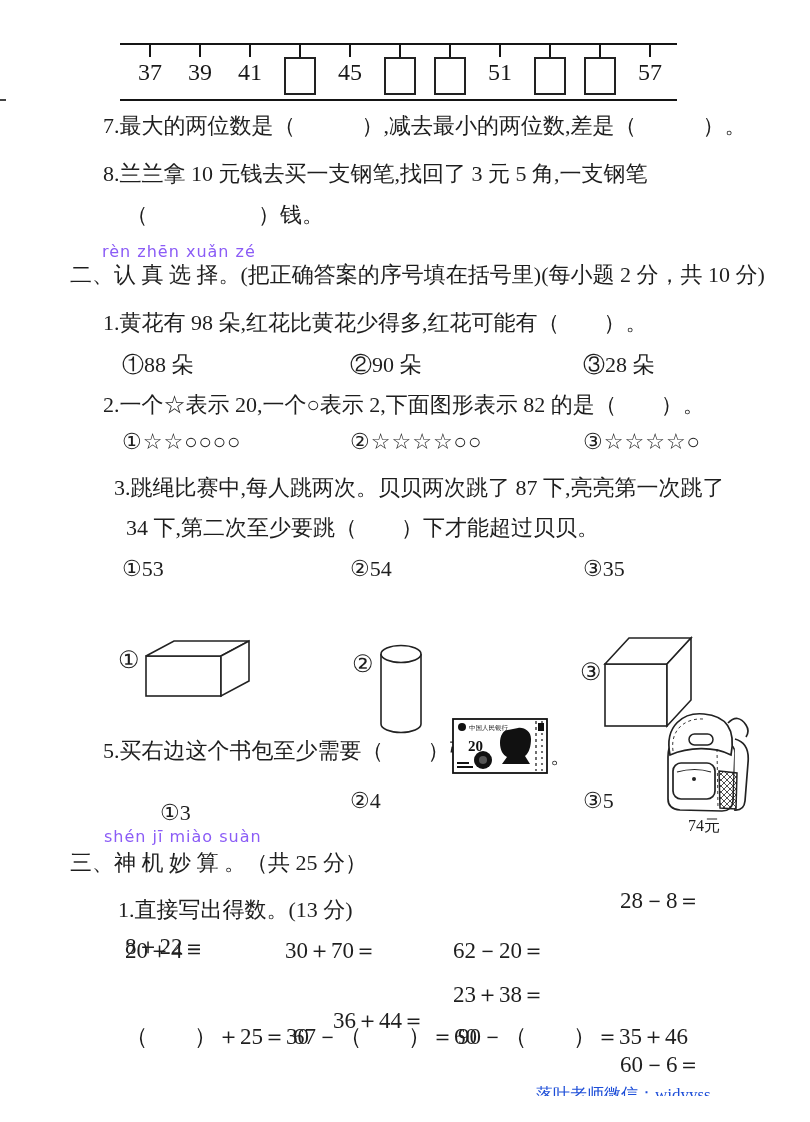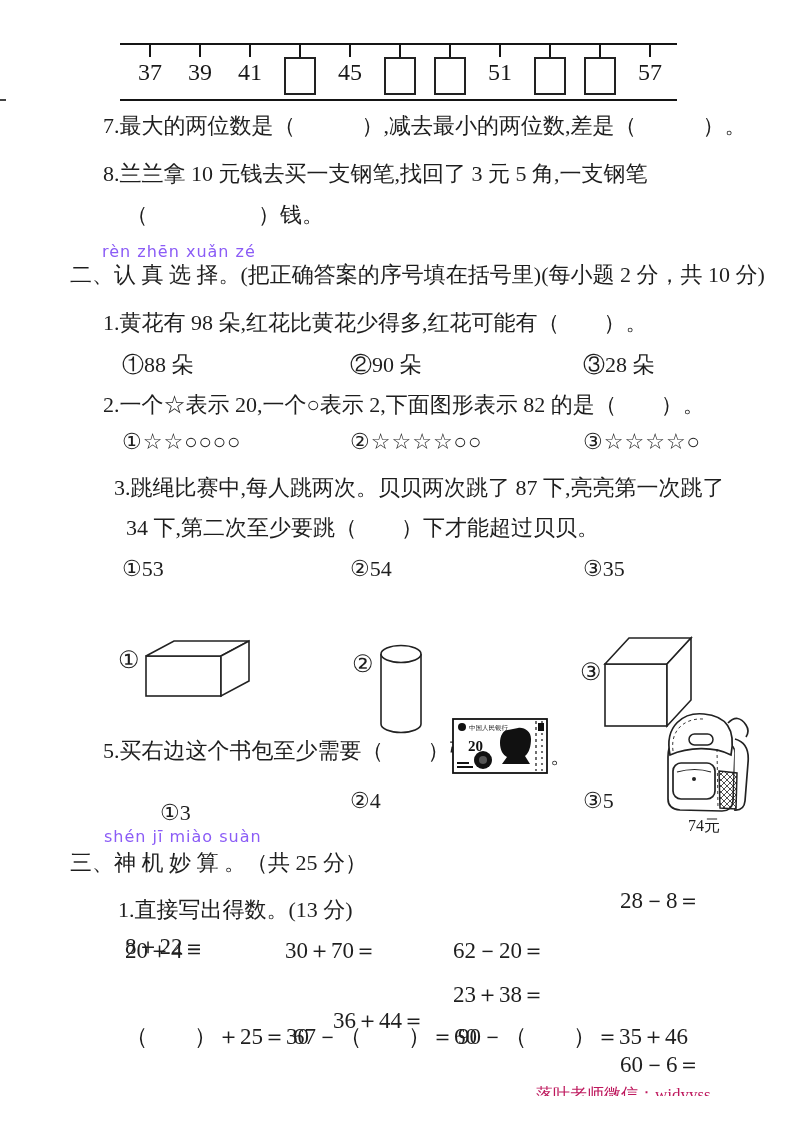--- a/index.html
+++ b/index.html
@@ -173,15 +173,15 @@
 
   <div class="abs calc" style="left:125px;top:931px;">8＋22＝</div>
   <div class="abs calc" style="left:285px;top:1005px;margin-left:48px;">36＋44＝</div>
   <div class="abs calc" style="left:453px;top:979px;">23＋38＝</div>
   <div class="abs calc" style="left:620px;top:1021px;margin-top:28px;">60－6＝</div>
 
   <div class="abs calc" style="left:125px;top:1021px;">（　　）＋25＝30</div>
   <div class="abs calc" style="left:293px;top:1021px;">67－（　　）＝60</div>
   <div class="abs calc" style="left:458px;top:1021px;">90－（　　）＝35＋46</div>
 
-  <div class="abs footer" style="left: 536px; top: 1083px; color: #be185d; text-decoration: underline;">落叶老师微信：wjdyyss</div>
+  <div class="abs footer" style="left: 536px; top: 1083px; color: #1d4ed8; text-decoration: underline;">落叶老师微信：wjdyyss</div>
 
 </div>
 
 </body></html>

